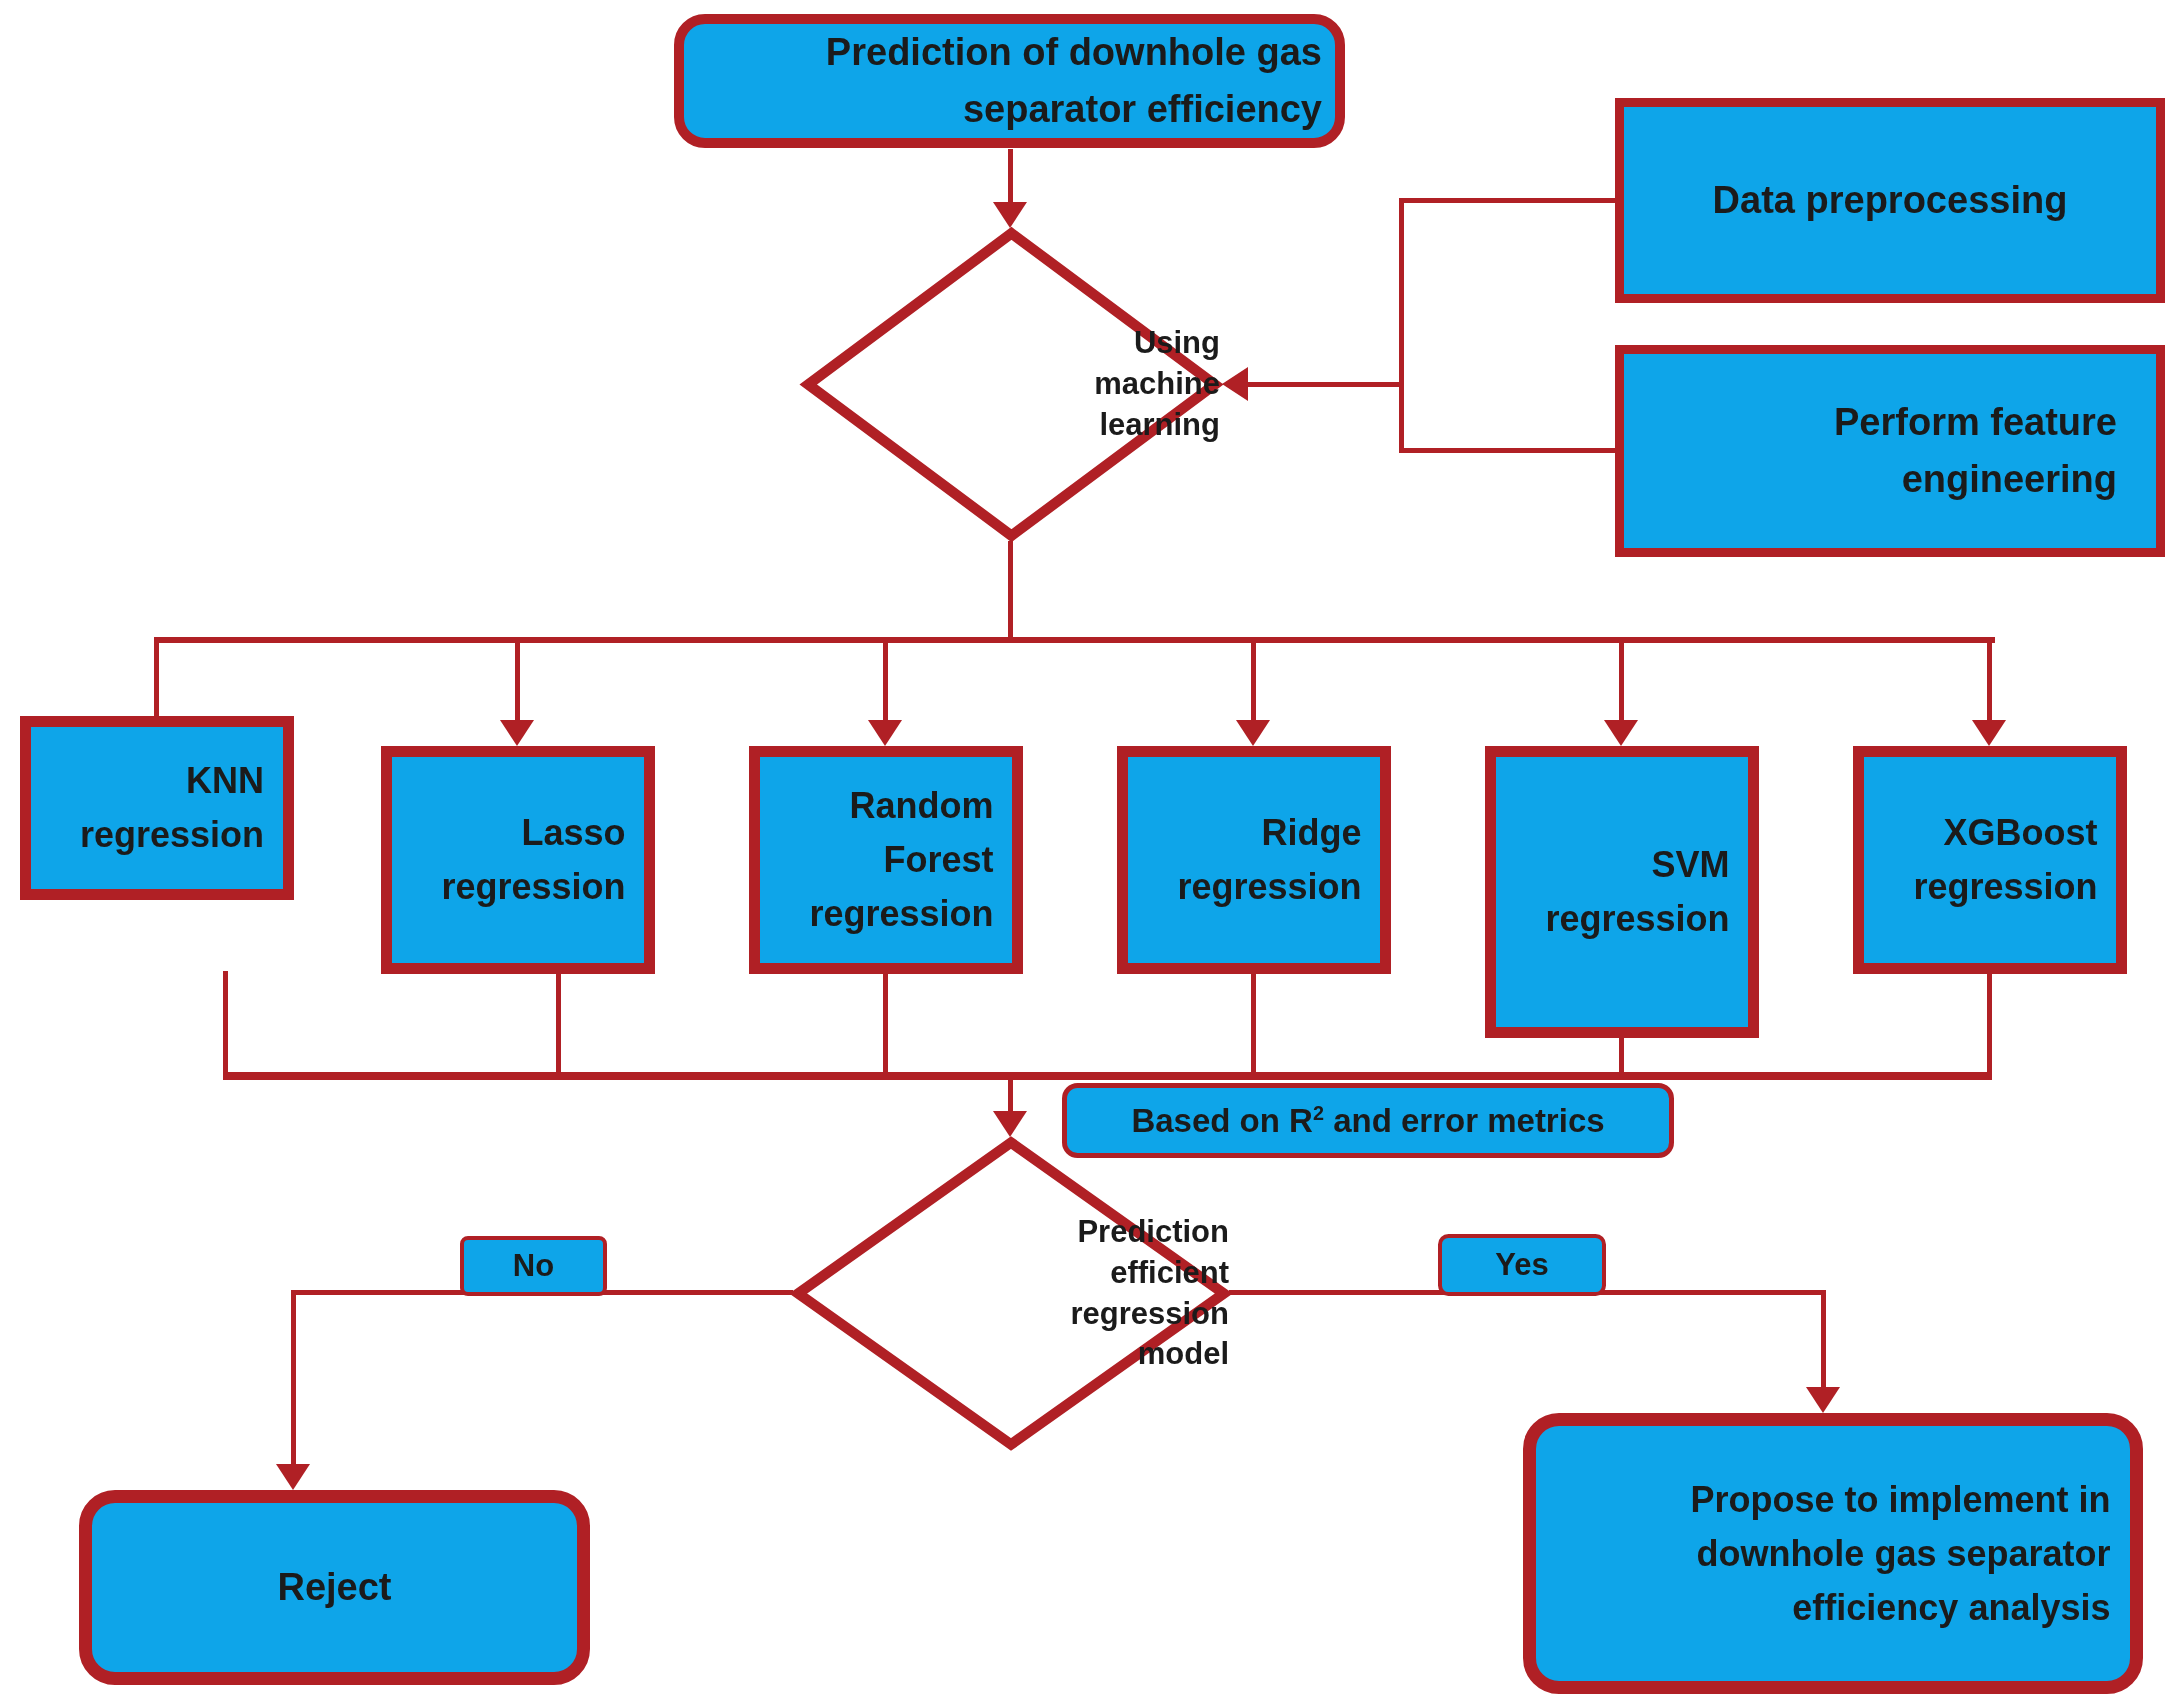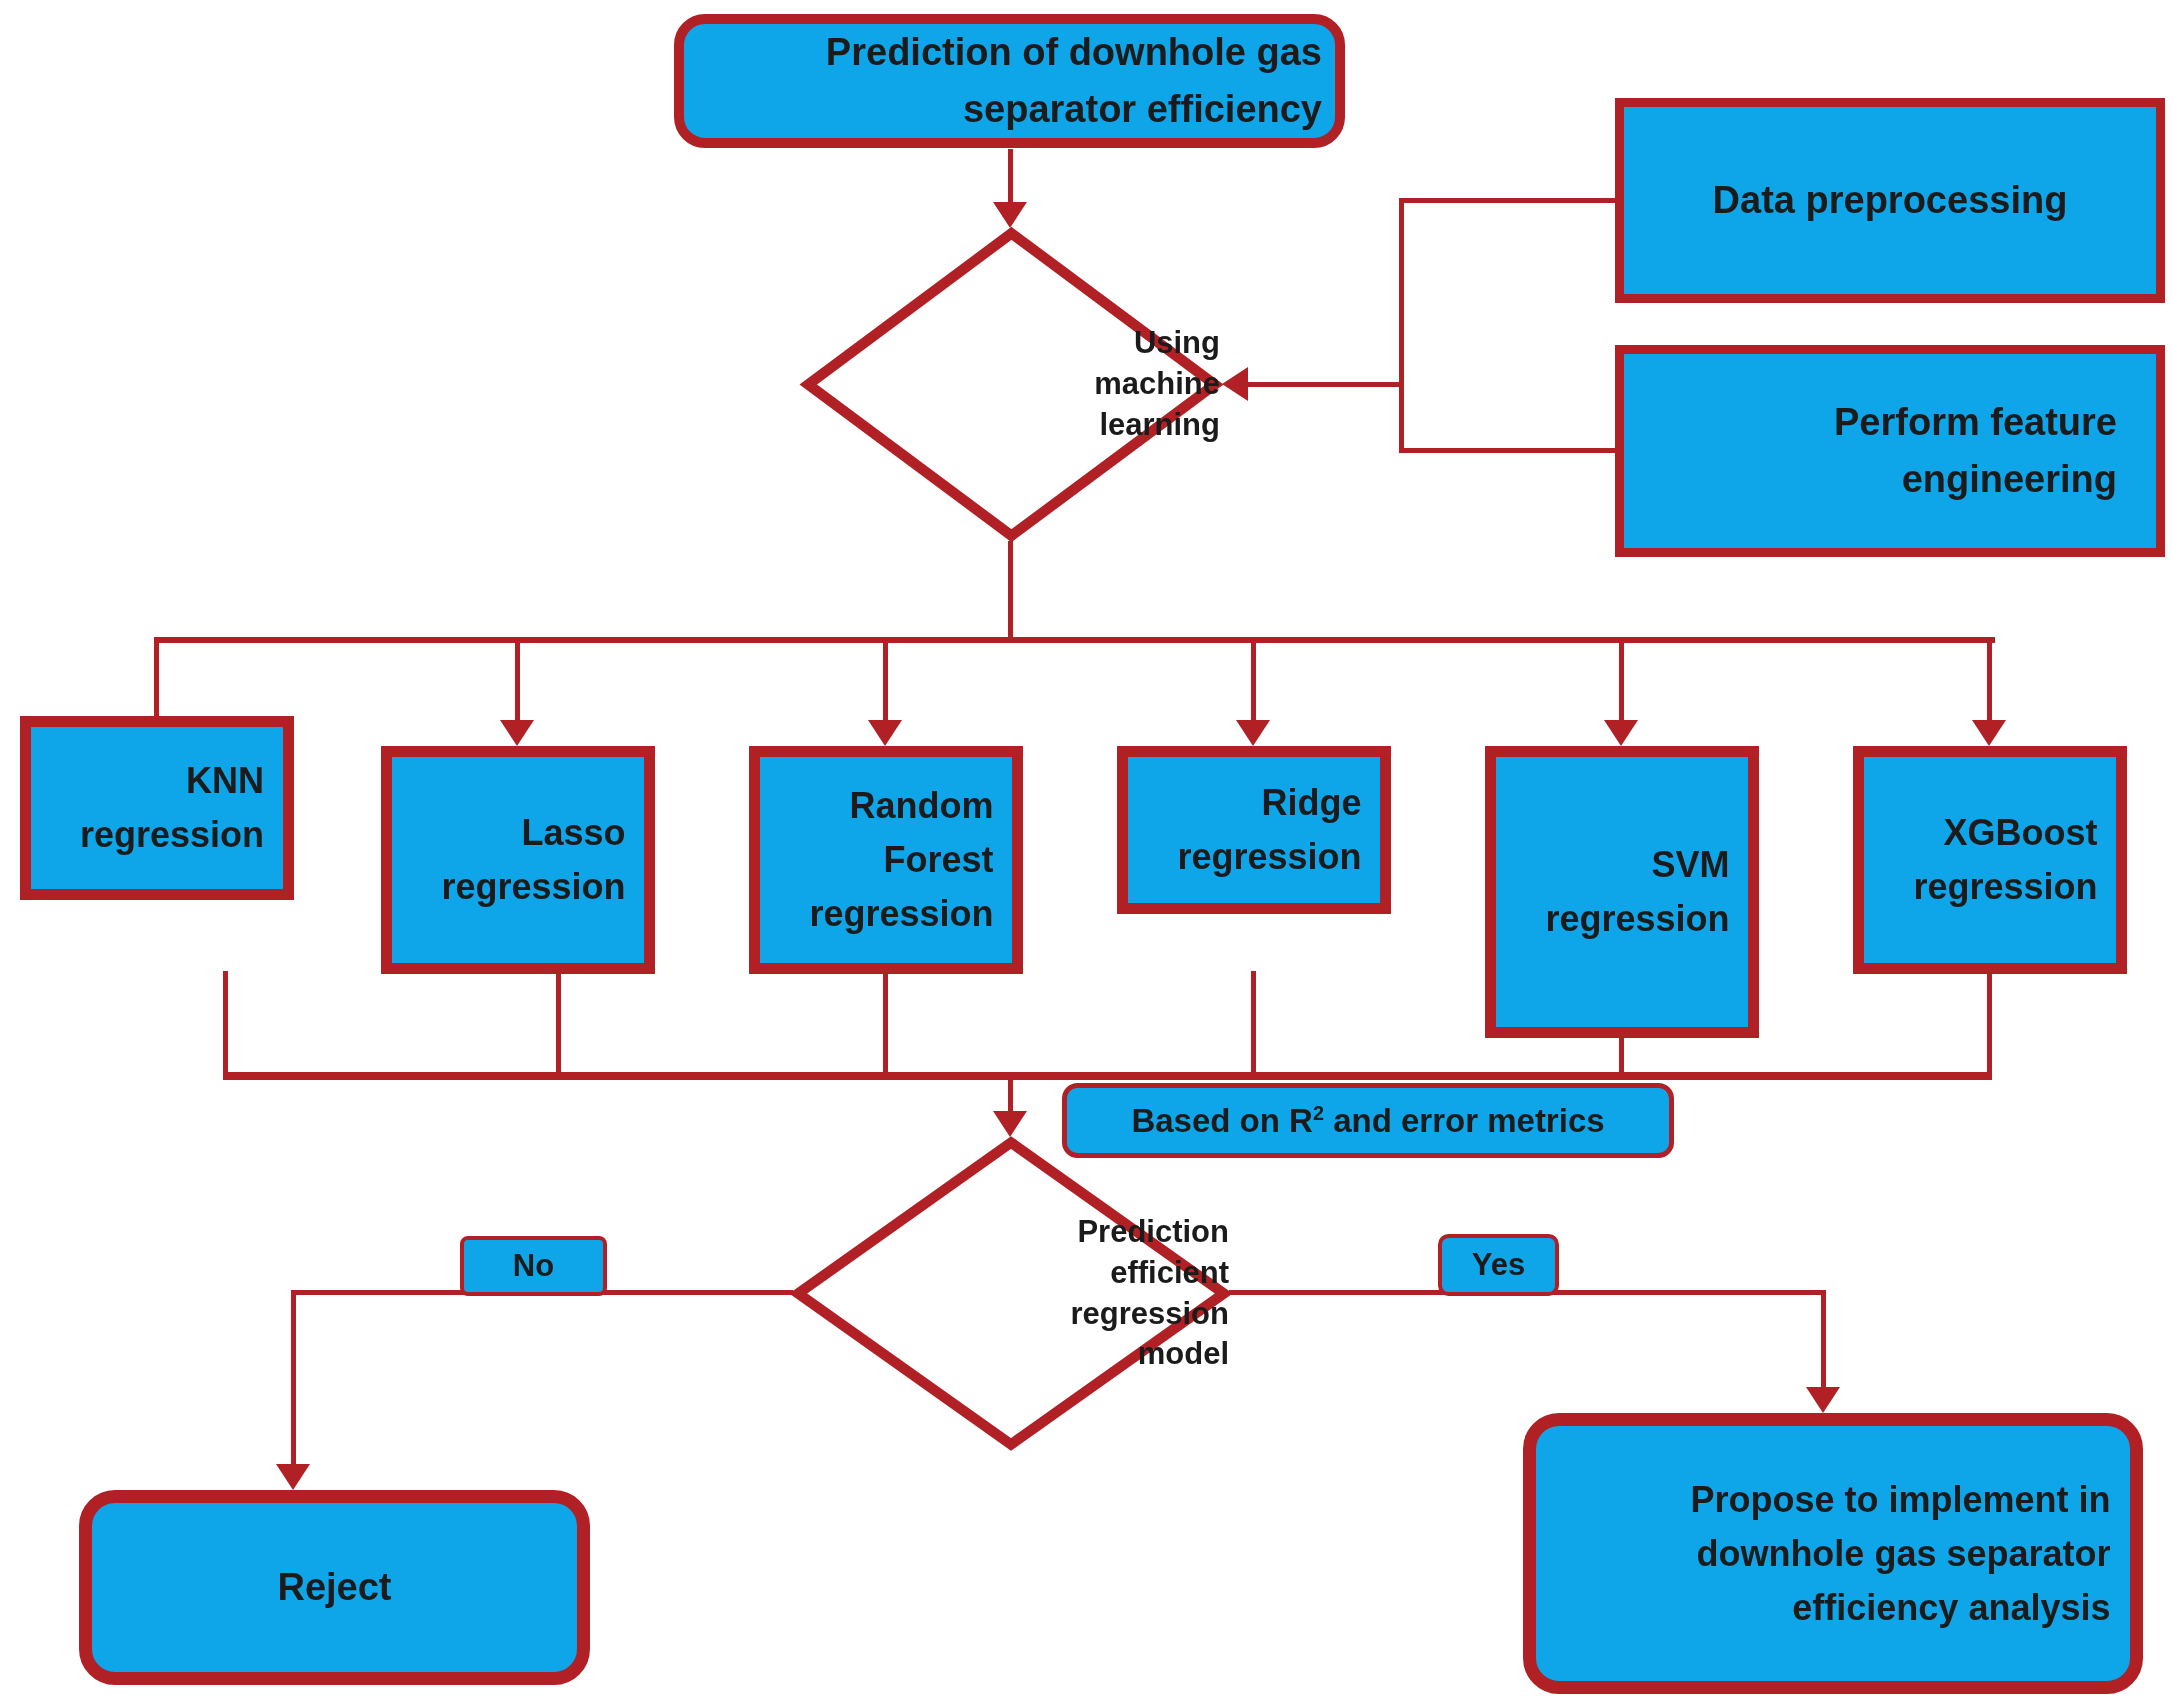--- a/index.html
+++ b/index.html
@@ -140,21 +140,21 @@
 
   <div class="node" style="left:19.5px;top:716px;width:274px;height:184px;border-width:11.7px;font-size:36px;">
     <span class="model-label">KNN regression</span>
   </div>
   <div class="node" style="left:381px;top:746px;width:274px;height:228px;border-width:11.7px;font-size:36px;">
     <span class="model-label">Lasso regression</span>
   </div>
   <div class="node" style="left:749px;top:746px;width:274px;height:228px;border-width:11.7px;font-size:36px;">
     <span class="model-label">Random Forest regression</span>
   </div>
-  <div class="node" style="left:1117px;top:746px;width:274px;height:168px;border-width:11.7px;font-size:36px;">
+  <div class="node" style="left:1117px;top:746px;width:274px;height:228px;border-width:11.7px;font-size:36px;">
     <span class="model-label">Ridge regression</span>
   </div>
   <div class="node" style="left:1485px;top:746px;width:274px;height:292px;border-width:11.7px;font-size:36px;">
     <span class="model-label">SVM regression</span>
   </div>
   <div class="node" style="left:1853px;top:746px;width:274px;height:228px;border-width:11.7px;font-size:36px;">
     <span class="model-label">XGBoost regression</span>
   </div>
 
   <div class="node" style="left:1062px;top:1083px;width:612px;height:75px;border-width:5.2px;border-radius:15.6px;font-size:33px;">
@@ -171,21 +171,21 @@
   <div class="diamond-text" style="left:793px;top:1137px;width:436px;height:313px;">
     <div>Prediction</div>
     <div>efficient</div>
     <div>regression</div>
     <div>model</div>
   </div>
 
   <div class="node" style="left:460px;top:1236px;width:147px;height:60px;border-width:4.6px;border-radius:8px;font-size:31px;">
     <span>No</span>
   </div>
-  <div class="node" style="left:1438px;top:1234px;width:121px;height:62px;border-width:4.6px;border-radius:10.4px;font-size:31px;">
+  <div class="node" style="left:1438px;top:1234px;width:168px;height:62px;border-width:4.6px;border-radius:10.4px;font-size:31px;">
     <span>Yes</span>
   </div>
 
   <div class="node" style="left:79px;top:1490px;width:511px;height:195px;border-width:13px;border-radius:36px;font-size:38px;">
     <span>Reject</span>
   </div>
 
   <div class="node" style="left:1523px;top:1413px;width:620px;height:281px;border-width:13px;border-radius:36px;font-size:36px;line-height:1.5;padding:0 19.5px;">
     <span>Propose to implement in downhole gas separator efficiency analysis</span>
   </div>

